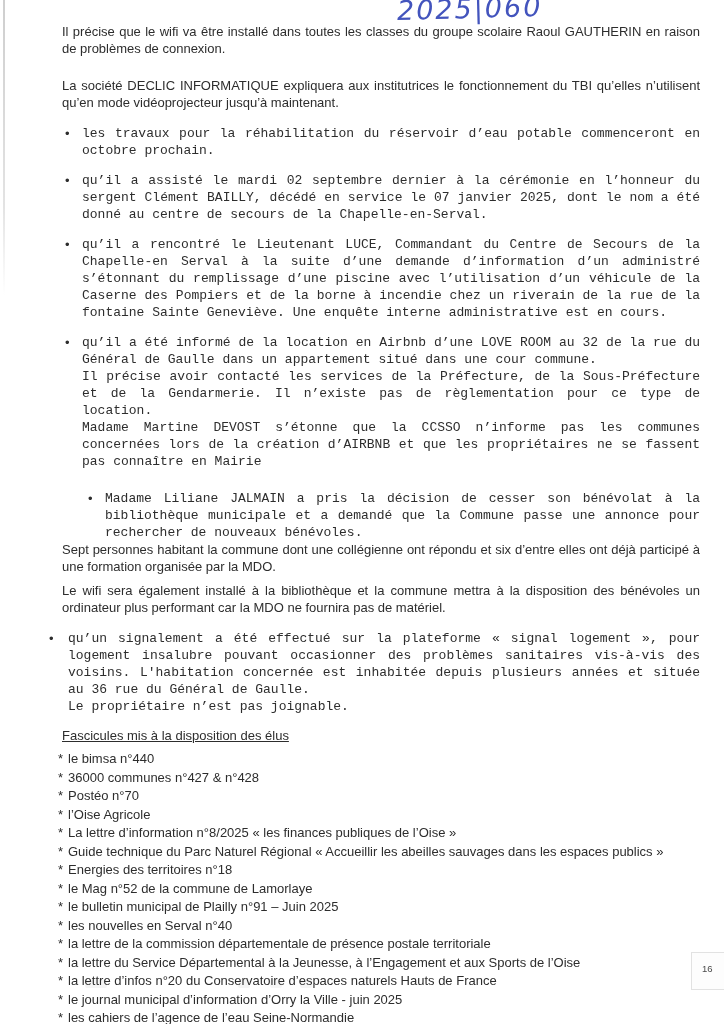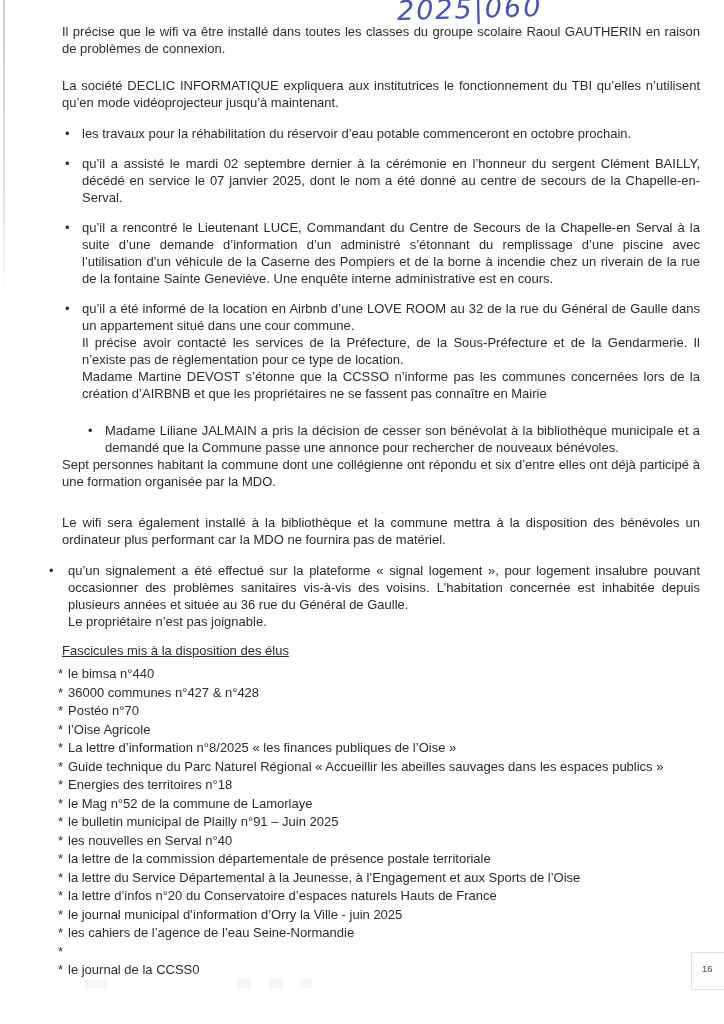--- a/index.html
+++ b/index.html
@@ -50,27 +50,28 @@
     align-items: flex-start;
   }
   .bdot {
     flex: 0 0 17px;
     width: 17px;
   }
   .btext {
     flex: 1;
     text-align: justify;
     white-space: pre-line;
+    font-family: Liberation Mono, monospace;
   }
   .lvl1 { padding-left: 3px; }
   .lvl2 { padding-left: 26px; }
   .outer { margin-left: -13px; }
   .outer .bdot { flex: 0 0 19px; width: 19px; }
   .mt8  { margin-top: 20px; }
-  .mt11 { margin-top: 24px; }
+  .mt11 { margin-top: 7px; }
   .mt13 { margin-top: 13px; }
   .mt14 { margin-top: 14px; }
   .mt15 { }
   .heading { margin-top: 12px; }
   .heading span { text-decoration: underline; text-align: center; }
   .fasc-list { margin-top: 6px; margin-left: -4px; }
   .fasc {
     display: flex;
     align-items: flex-start;
     line-height: 18.5px;

